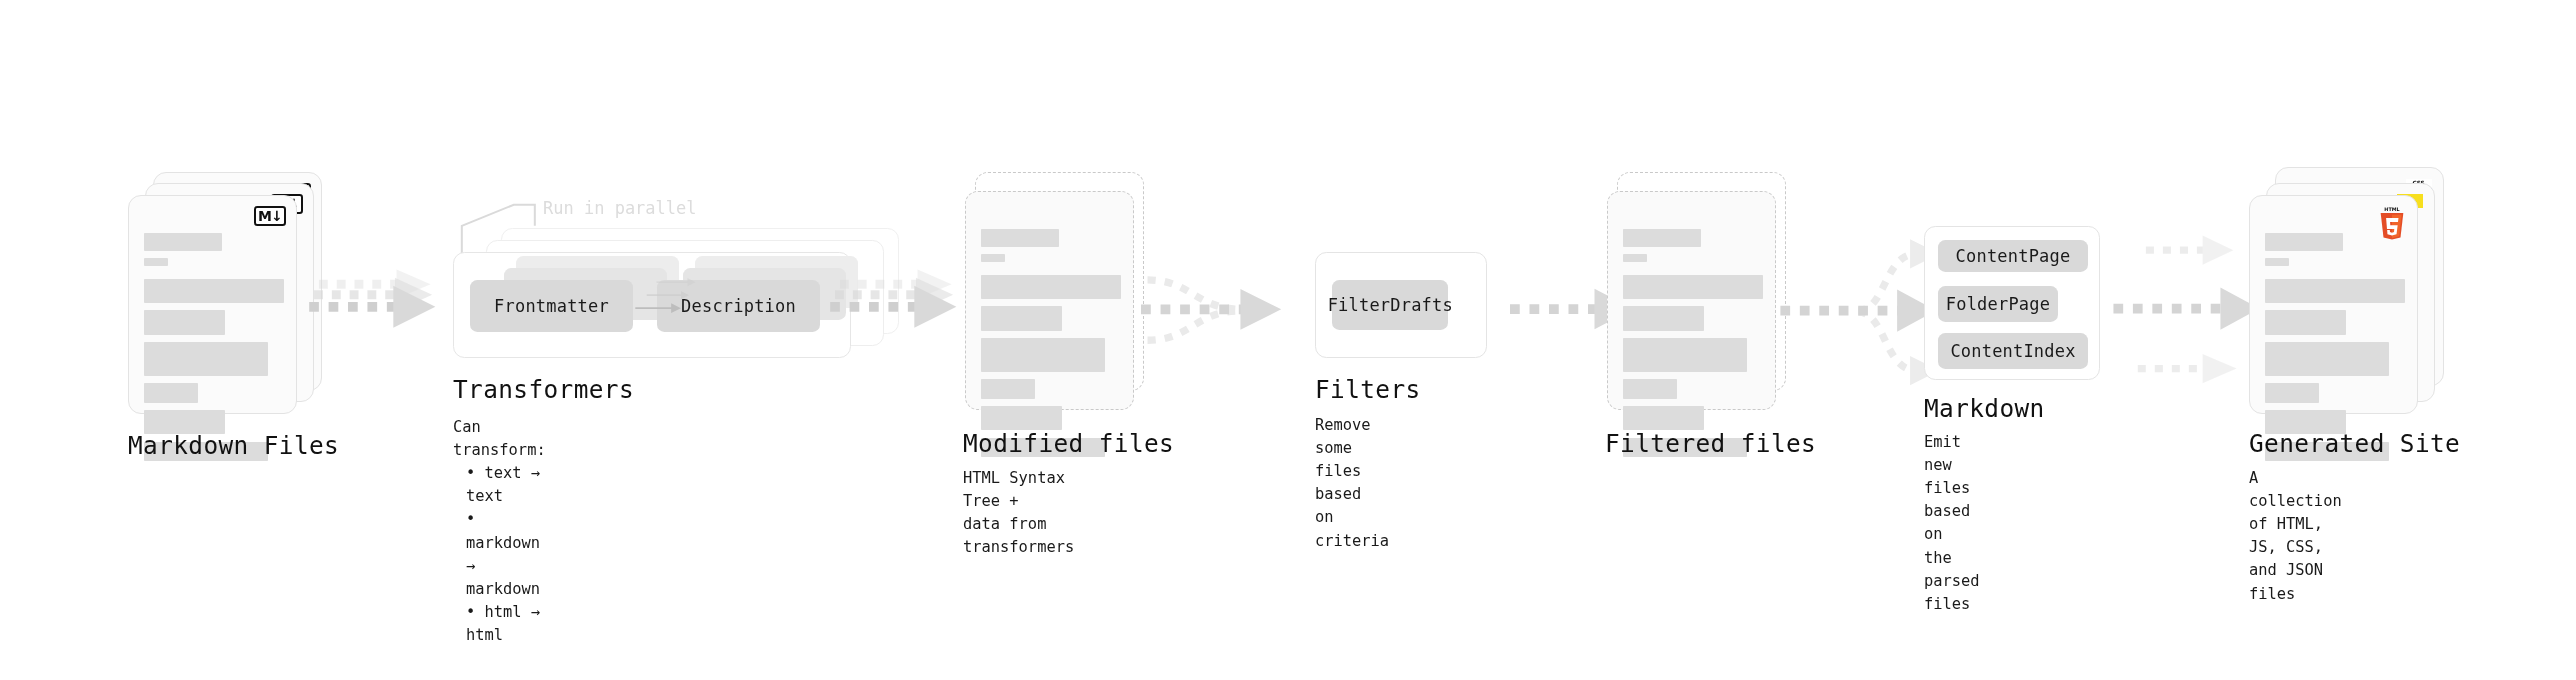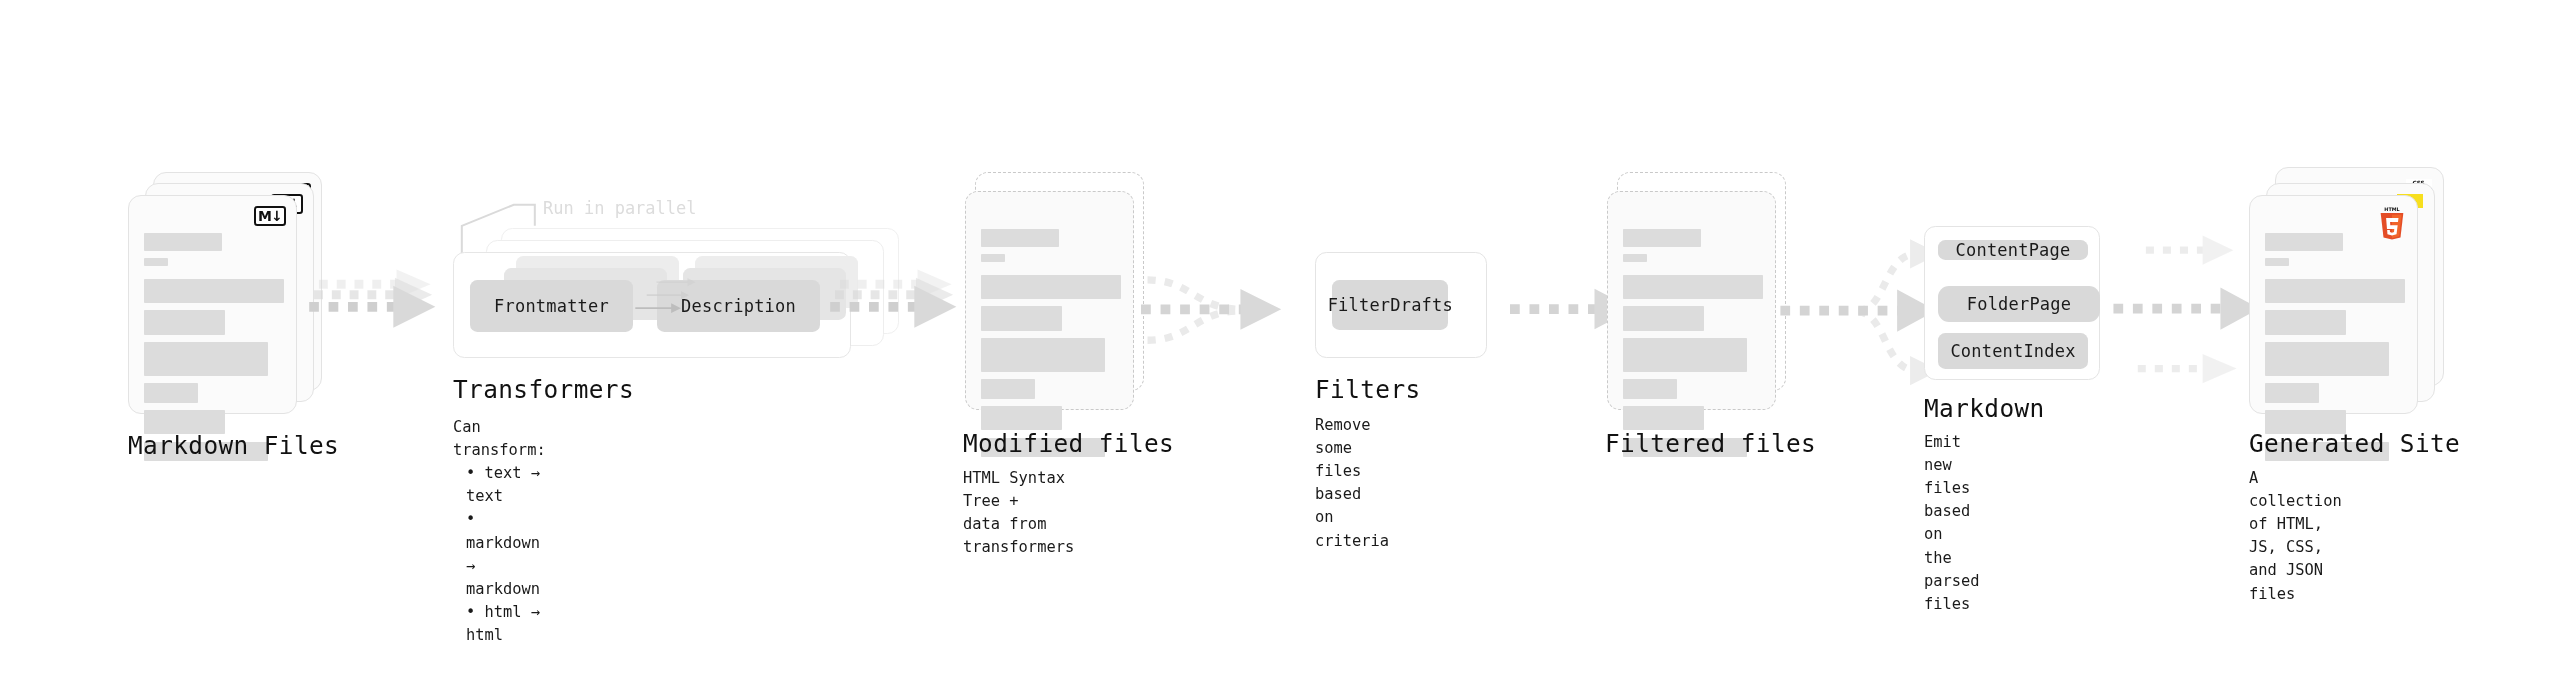--- a/index.html
+++ b/index.html
@@ -335,22 +335,22 @@
       </g>
       <polygon points="160,4 196,22 160,40" fill="#ececec"></polygon>
       <polygon points="160,148 196,166 160,184" fill="#ececec"></polygon>
       <line x1="0" y1="92" x2="146" y2="92" stroke="#d4d4d4" stroke-width="12" stroke-dasharray="12 12"></line>
       <polygon points="144,66 192,92 144,118" fill="#d9d9d9"></polygon>
     </svg>
   </div>
 
   <div class="node">
     <div class="groupbox" style="left:1924px; top:226px; width:176px; height:154px;">
-      <div class="chip" style="left:13px; top:13px; width:150px; height:20px;">ContentPage</div>
-      <div class="chip" style="left:13px; top:59px; width:162px; height:36px;border-radius:11px;">FolderPage</div>
+      <div class="chip" style="left:13px; top:13px; width:150px; height:32px;">ContentPage</div>
+      <div class="chip" style="left:13px; top:59px; width:120px; height:36px;">FolderPage</div>
       <div class="chip" style="left:13px; top:106px; width:150px; height:36px;">ContentIndex</div>
     </div>
     <div class="title" style="left:1924px; top:394px;">Markdown</div>
     <div class="subtitle" style="left:1924px; top:431px;">Emit new files based on
 the parsed files</div>
   </div>
 
   <div class="node" style="left:2113px; top:234px;">
     <svg width="163" height="154" viewBox="0 0 200 190">
       <g opacity="0.45">

